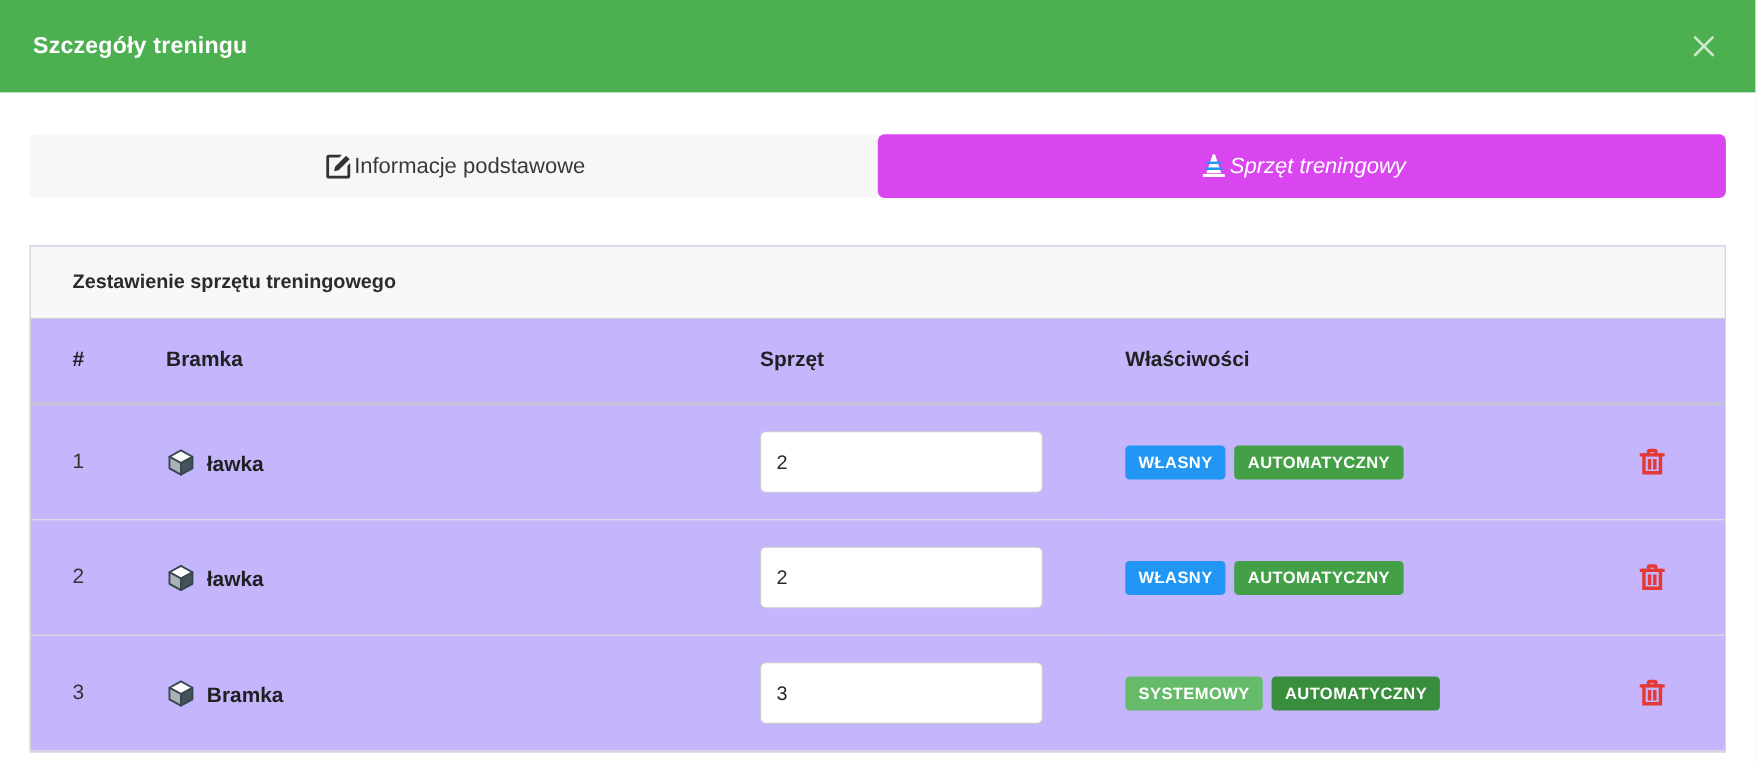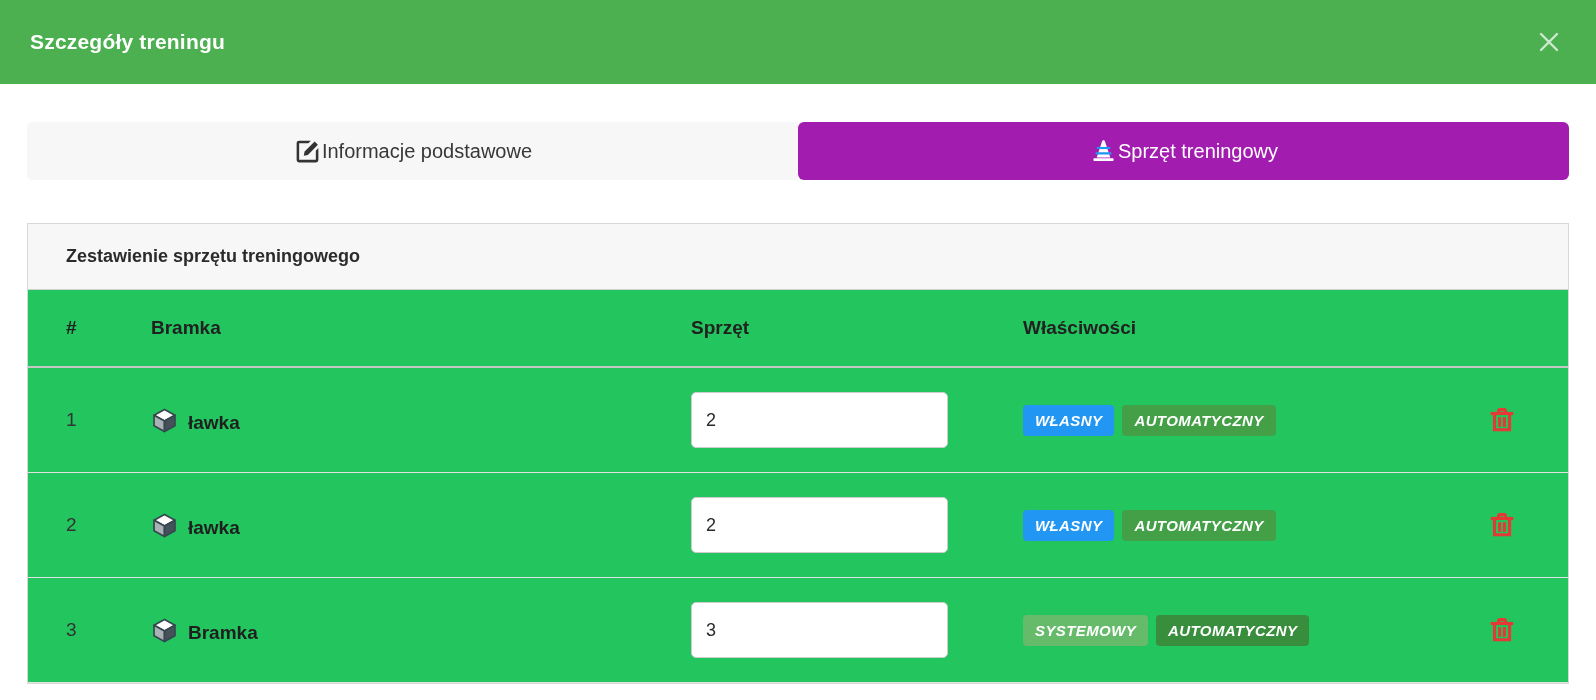--- a/index.html
+++ b/index.html
@@ -14,41 +14,41 @@
 
   
   .tabs { margin:38px 27px 0 27px; display:flex; height:58px; }
   .tab { flex:1; display:flex; align-items:center; justify-content:center; 
     background:#f7f7f7; color:#383838; font-size:20px; cursor:pointer; }
   .tab:first-child { border-radius:5px 0 0 5px; }
   .tab .tab-icon { width:29px; height:29px; flex:0 0 auto; }
   .tab.active { color:#fff; border-radius:6px; }
 
   
-  .panel { margin:43px 27px 0 27px; border:1px solid #d8d8d8; background:#22c55e; }
+  .panel { margin:43px 27px 0 27px; border:1px solid #d8d8d8; background:#c4b5fd; }
   .panel-header { background:#f7f7f7; border-bottom:1px solid #cfcfcf;
     padding:22px 15px 22px 38px; font-size:18px; font-weight:700; color:#2b2b2b; }
 
   table { width:100%; border-collapse:collapse; table-layout:fixed; }
   col.c-index { width:108px; } col.c-name { width:540px; } col.c-qty { width:332px; }
   col.c-props { width:428px; } col.c-actions { width:auto; }
   thead th { text-align:left; font-size:19px; font-weight:700; color:#212121;
     padding:27px 15px; border-bottom:2px solid #c6c6c6; }
   thead th.th-index, tbody td.td-index { padding-left:38px; }
   tbody td { padding:24px 15px; border-bottom:1px solid #e2e2e2; vertical-align:middle; }
   .td-index { font-size:19px; color:#333; }
   .name-wrap { display:flex; align-items:flex-end; gap:10px; }
   .cube { width:27px; height:27px; flex:0 0 auto; }
   .item-name { font-size:19px; font-weight:700; color:#1f1f1f; }
 
   .qty-input { width:257px; height:56px; border:1px solid #ccc; border-radius:5px;
     font-size:18px; color:#2b2b2b; padding:0 14px;
     font-family:"Liberation Sans","DejaVu Sans",sans-serif; outline:none; }
 
-  .badges { display:flex; align-items:center; gap:8px;font-style:italic; }
+  .badges { display:flex; align-items:center; gap:8px; }
   .badge { display:inline-block; color:#fff; font-size:15px; font-weight:700;
     letter-spacing:.4px; padding:7px 12px; border-radius:4px; white-space:nowrap; }
 
   .td-actions { text-align:center; }
   .trash-btn { background:none; border:none; cursor:pointer; line-height:0; padding:4px; }
   .trash-btn svg { width:30px; height:30px; }
 </style>
 </head>
 <body>
 
@@ -67,21 +67,21 @@
 
     <div class="tab">
       <svg class="tab-icon" viewBox="0 0 24 24" fill="#333">
         <path d="M5 3h9.8l-2.1 2.1H5.1v13.8h13.8v-7.6L21 9.2V19a2 2 0 0 1-2 2H5a2 2 0 0 1-2-2V5a2 2 0 0 1 2-2z"></path>
         <path d="M9.6 12.1 17.9 3.8l2.7 2.7-8.3 8.3-3.4.7.7-3.4z"></path>
       </svg>
       <span>Informacje podstawowe</span>
     </div>
 
 
-    <div class="tab active" style="background-color: #a21caf;">
+    <div class="tab active" style="background-color: #d946ef; font-style: italic;">
       <svg class="tab-icon" viewBox="0 0 24 24">
         <path fill="#fff" d="M12 2.6c.5 0 1 .3 1.1.8L17.6 17H6.4L10.9 3.4c.1-.5.6-.8 1.1-.8z"></path>
         <rect x="6.5" y="8.2" width="11" height="1.8" fill="#2196f3"></rect>
         <rect x="5.5" y="12.6" width="13" height="1.9" fill="#2196f3"></rect>
         <path fill="#fff" d="M4.2 19.8h15.6c.3 0 .5-.2.5-.5v-1.2c0-.3-.2-.5-.5-.5H4.2c-.3 0-.5.2-.5.5v1.2c0 .3.2.5.5.5z"></path>
       </svg>
       <span>Sprzęt treningowy</span>
     </div>
 
   </nav>

